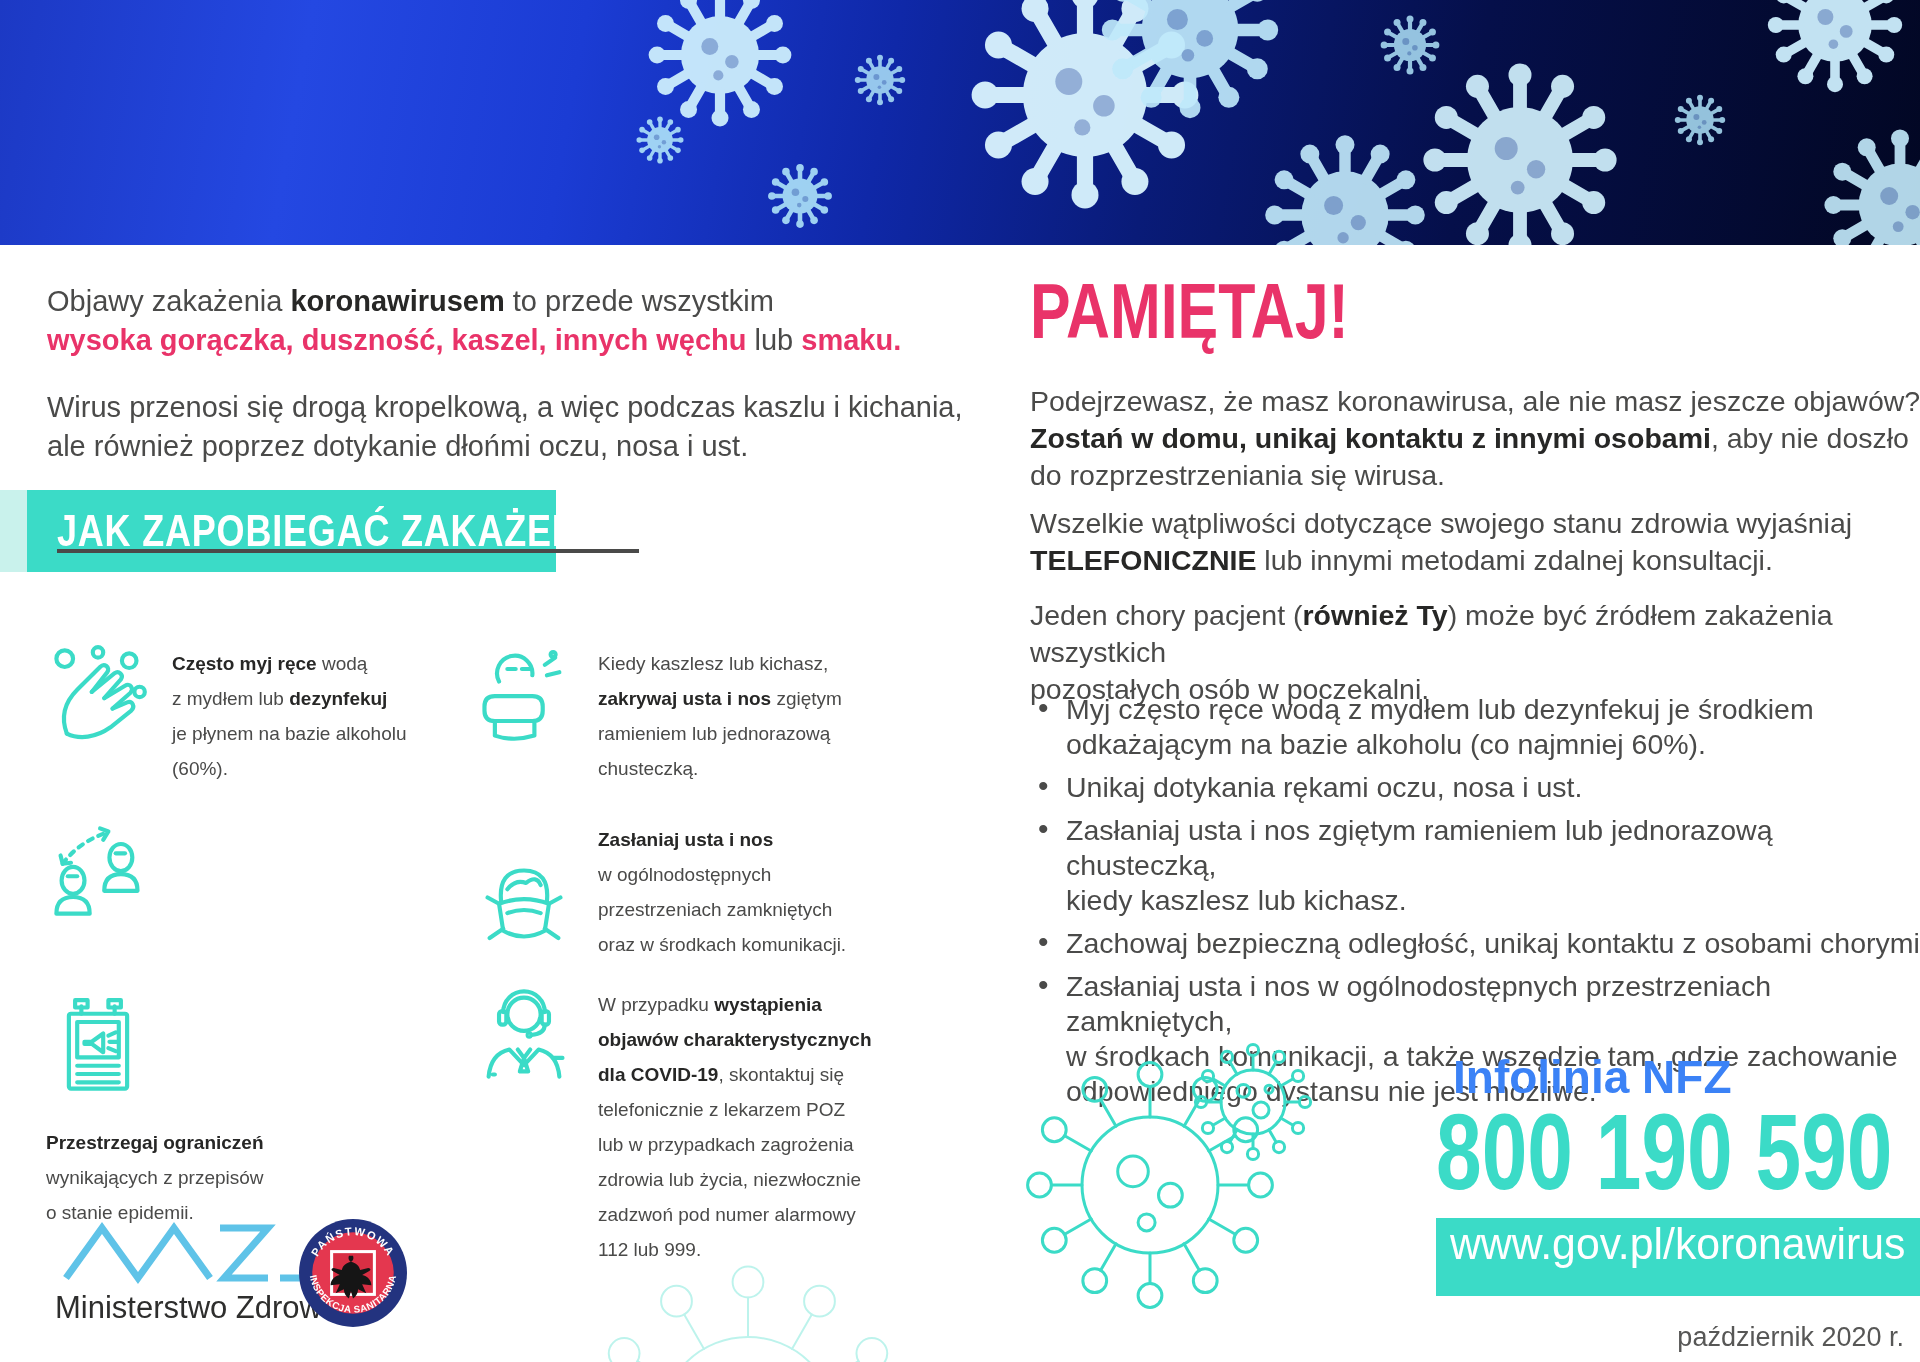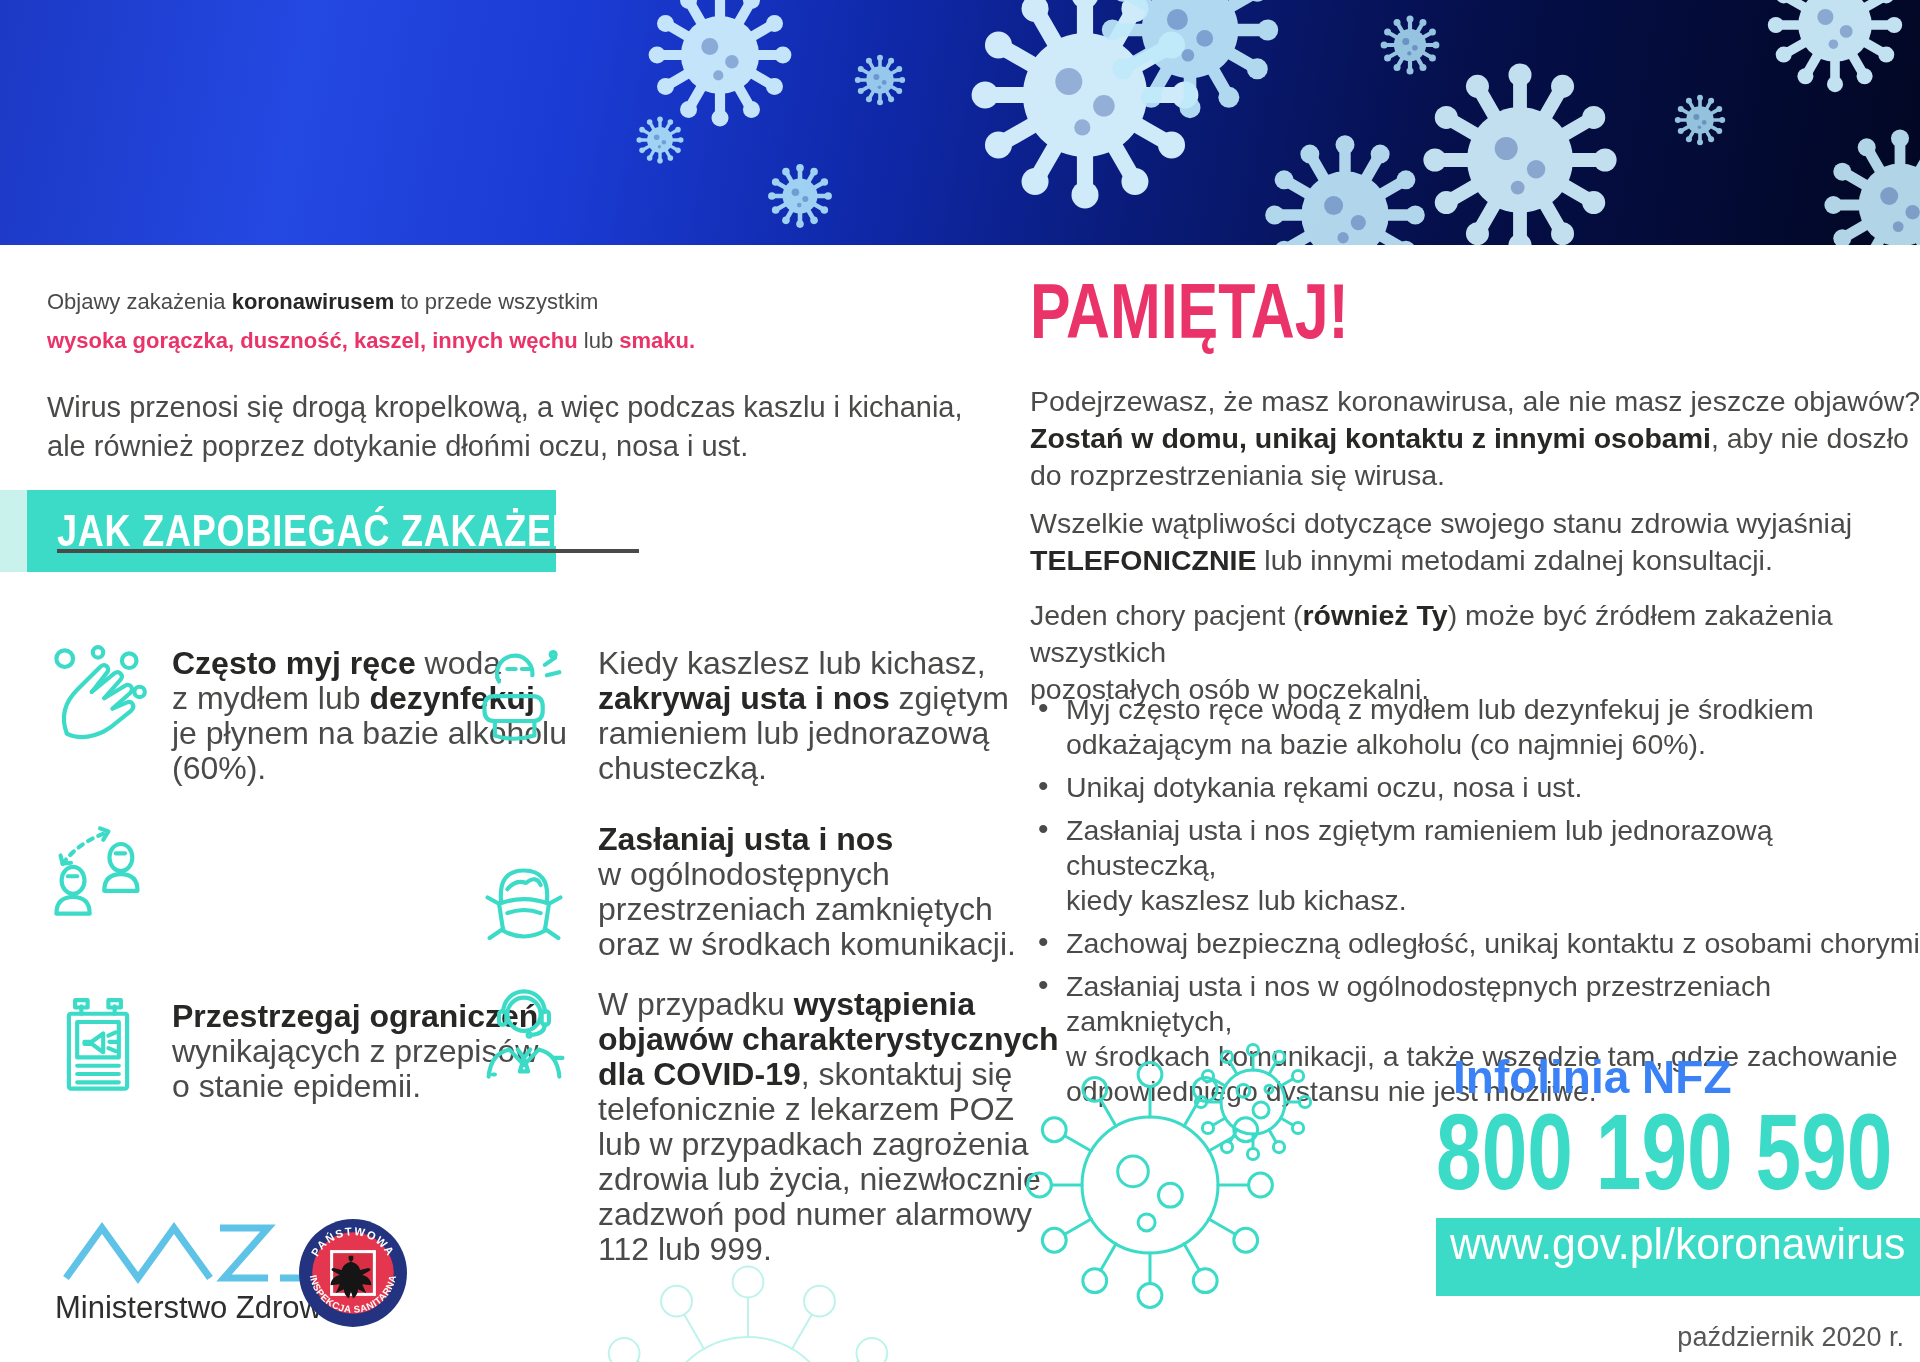--- a/index.html
+++ b/index.html
@@ -9,38 +9,38 @@
   
   .hero{position:absolute;left:0;top:0;width:1920px;height:245px;
         background:linear-gradient(100deg,#1c39c4 0%,#2448e2 16%,#1b3cd4 30%,#0f28a8 46%,
                                    #091b78 60%,#050f4a 76%,#020723 100%);}
   .hero svg{position:absolute;left:0;top:0;}
 
   
   .rich,.plain{white-space:pre-line;}
   .b{font-weight:700;color:#272726;}
   .pink{color:#E93369;}
-  .intro{position:absolute;left:47px;top:282px;font-size:22px;line-height:39px;margin:0;}
+  .intro{position:absolute;left:47px;top:282px;font-size:29px;line-height:39px;margin:0;}
   .transmission{position:absolute;left:47px;top:388px;font-size:29px;line-height:39px;margin:0;}
 
   
   .section-banner{position:absolute;left:0;top:490px;width:556px;height:82px;}
   .section-banner .strip{position:absolute;left:0;top:0;width:27px;height:82px;background:#C9F2EC;}
   .section-banner .bar{position:absolute;left:27px;top:0;width:529px;height:82px;background:#3BDBC7;
                        display:flex;align-items:center;padding-left:30px;box-sizing:border-box;text-decoration:underline;}
   .section-banner h2{margin:0;color:#fff;font-size:45px;font-weight:700;letter-spacing:1px;
                      transform:scaleX(.8);transform-origin:left center;white-space:nowrap;}
 
   
   .tip{position:absolute;display:flex;gap:22px;align-items:flex-start;}
-  .tip p{margin:4px 0 0 0;font-size:32px;line-height:35px;}
+  .tip p{margin:4px 0 0 0;font-size:19px;line-height:35px;}
   .tip svg{flex:0 0 auto;}
   .tip0{left:46px;top:642px;}   .tip1{left:472px;top:642px;}
   .tip2{left:46px;top:818px;}   .tip3{left:472px;top:818px;align-items:flex-end;}
-  .tip4{left:46px;top:995px;}   .tip5{left:472px;top:983px;}
+  .tip4{left:46px;top:995px;flex-direction:column;}   .tip5{left:472px;top:983px;}
   .icon-teal{stroke:#3BDBC7;fill:none;stroke-width:4;stroke-linecap:round;stroke-linejoin:round;}
 
   
   .mz-logo{position:absolute;left:58px;top:1218px;}
   .mz-label{position:absolute;left:55px;top:1290px;font-size:31px;color:#2e2e2d;margin:0;}
   .san-badge{position:absolute;left:298px;top:1218px;}
 
   
   .r-title{position:absolute;left:1030px;top:266px;margin:0;font-size:78px;font-weight:800;
            color:#E93369;transform:scaleX(.78);transform-origin:left center;white-space:nowrap;}

